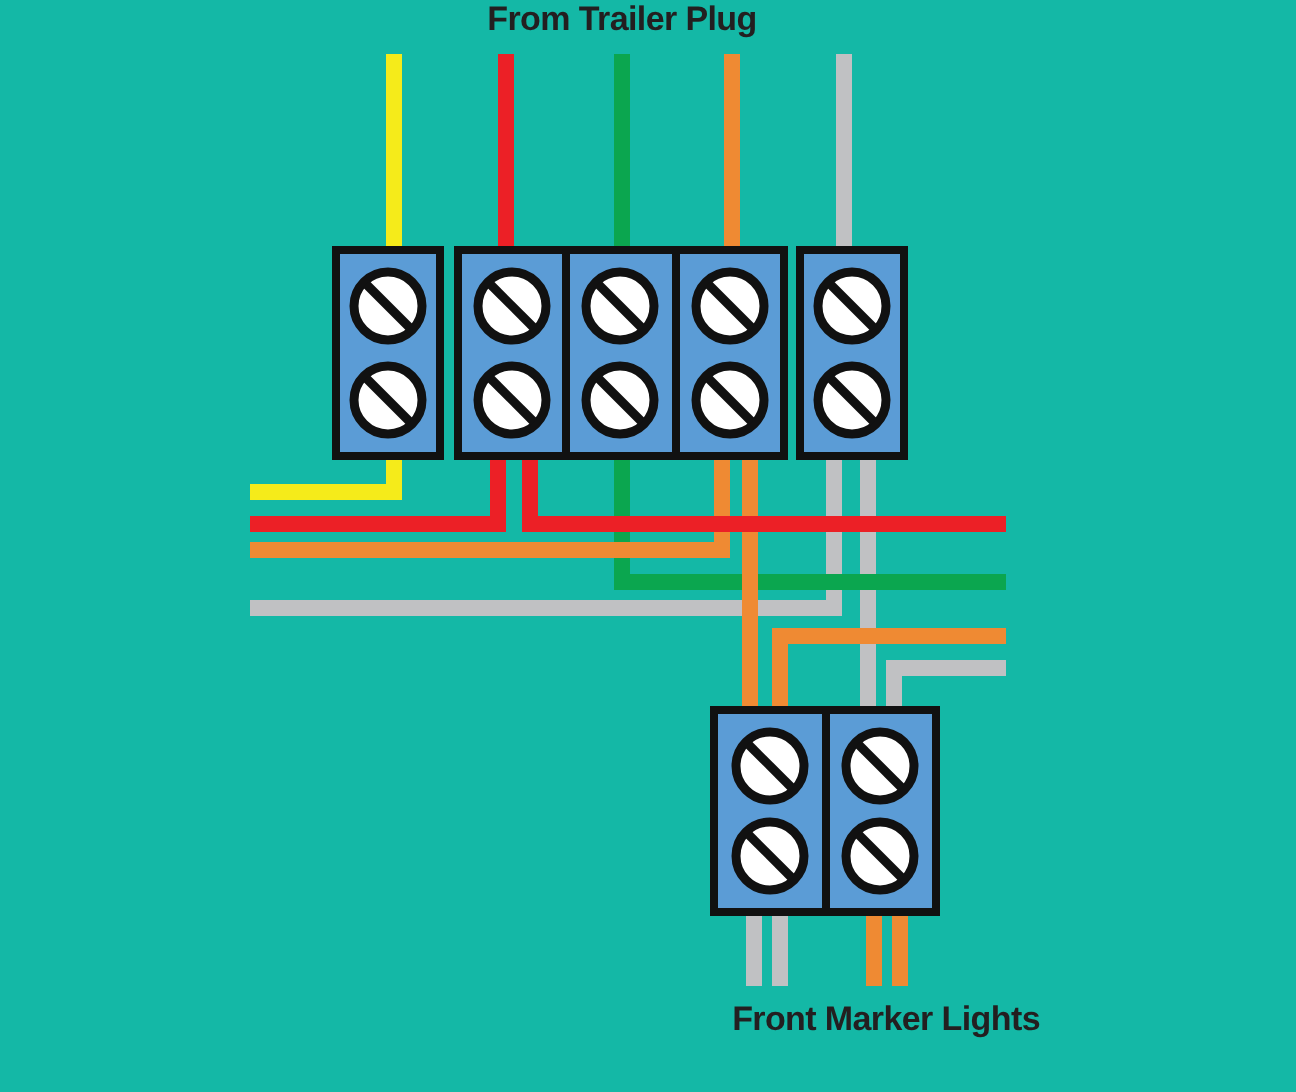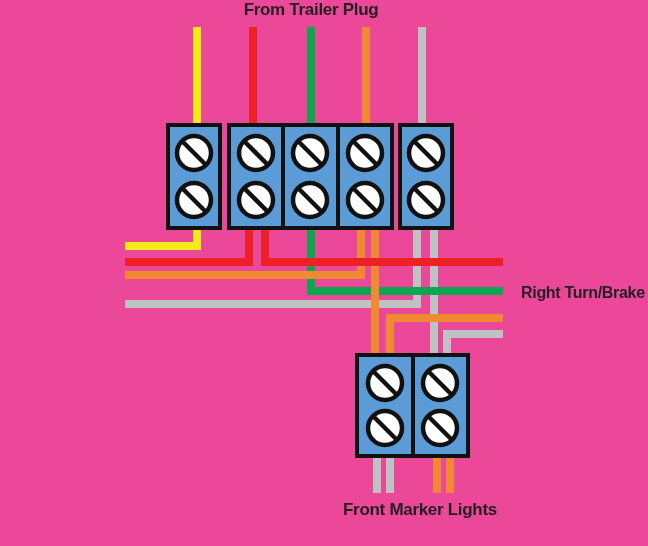--- a/index.html
+++ b/index.html
@@ -1,17 +1,17 @@
 <!DOCTYPE html>
 <html><head>
 <meta charset="utf-8">
 <style>
   html,body{margin:0;padding:0;background:#fff;}
   #stage{
-    position:relative;width:648px;height:546px;background:#ec4899;overflow:hidden;
+    position:relative;width:648px;height:546px;background:#14b8a6;overflow:hidden;
     font-family:"Liberation Sans",sans-serif;color:#231F20;
   }
   .wire{position:absolute;}
   .lbl{position:absolute;font-weight:bold;font-size:16px;letter-spacing:-0.3px;white-space:nowrap;}
   .lbl.center{text-align:center;white-space:normal;}
   .tblock{position:absolute;border:4px solid #111;box-sizing:border-box;display:flex;flex-direction:row;}
   .tcell{flex:1;display:flex;flex-direction:column;align-items:center;justify-content:space-evenly;}
   .tcell + .tcell{border-left:4px solid #111;}
   .screw{display:block;}
 </style>
@@ -134,18 +134,17 @@
           <line x1="9" y1="9" x2="31" y2="31" stroke="#111" stroke-width="4.5"></line>
         </svg>
       <svg class="screw" width="40" height="40" viewBox="0 0 40 40">
           <circle cx="20" cy="20" r="17" fill="#fff" stroke="#111" stroke-width="4.5"></circle>
           <line x1="9" y1="9" x2="31" y2="31" stroke="#111" stroke-width="4.5"></line>
         </svg>
     </div>
   </div>
 
   <div class="lbl center" style="left: 161px; top: 0px; width: 300px; font-size: 17px; color: rgb(35, 31, 32);">From Trailer Plug</div>
-  <div class="lbl" style="left: 521px; top: 284px; color: rgb(35, 31, 32);">Right Turn/Brake</div>
-  <div class="lbl center" style="left: 320px; top: 500px; width: 200px; font-size: 17px; line-height: 19px; color: rgb(35, 31, 32);">
+  <div class="lbl center" style="left: 320px; top: 500px; width: 200px; font-size: 17px; line-height: 19px; color: rgb(35, 31, 32); text-align: right;">
     <div>Front Marker Lights</div>
   </div>
 
 </div>
 
 </body></html>

